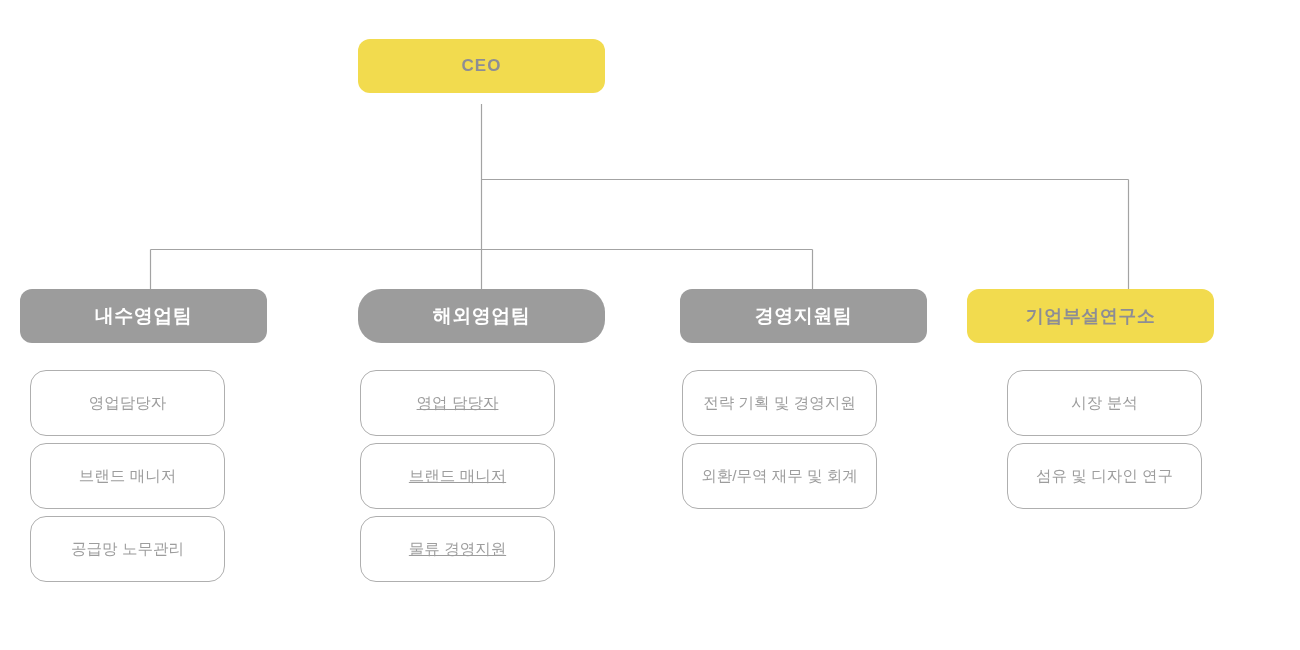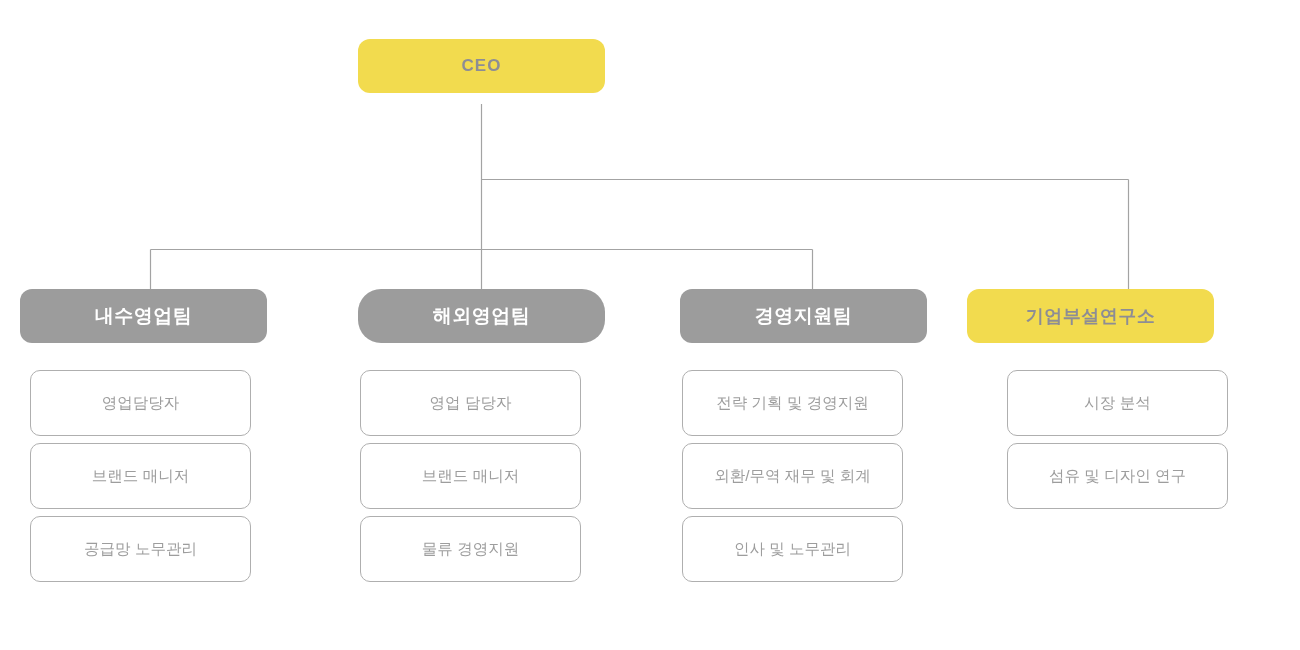--- a/index.html
+++ b/index.html
@@ -52,35 +52,35 @@
     font-size: 17px;
     letter-spacing: 1px;
   }
   .team { top: 289px; }
   .team-1 { left: 20px; align-items: center; }
   .team-2 { left: 358px; border-radius: 23px; }
   .team-3 { left: 680px; }
   .team-4 { left: 967px; }
   .member {
     position: absolute;
-    width: 221px;
+    width: 195px;
     height: 66px;
     border: 1.6px solid #AFAFAF;
-    border-radius: 10px;
+    border-radius: 16px;
     background: #ffffff;
     box-sizing: border-box;
     display: flex;
     align-items: center;
     justify-content: center;
     color: #9D9D9D;
     font-size: 15.5px;
     font-weight: normal;
   }
   .mcol-1 { left: 30px; }
-  .mcol-2 { left: 360px; }
+  .mcol-2 { left: 360px; text-decoration: underline; }
   .mcol-3 { left: 682px; }
   .mcol-4 { left: 1007px; }
   .mrow-1 { top: 370px; }
   .mrow-2 { top: 443px; }
   .mrow-3 { top: 516px; }
 </style>
 </head>
 <body>
 
 <div class="canvas">
@@ -132,23 +132,20 @@
   <div class="member mcol-2 mrow-3">
     <span>물류 경영지원</span>
   </div>
 
   <div class="member mcol-3 mrow-2">
     <span>외환/무역 재무 및 회계</span>
   </div>
   <div class="member mcol-3 mrow-1">
     <span>전략 기획 및 경영지원</span>
   </div>
-  <div class="member mcol-3 mrow-3">
-    <span>인사 및 노무관리</span>
-  </div>
 
   <div class="member mcol-4 mrow-1">
     <span>시장 분석</span>
   </div>
   <div class="member mcol-4 mrow-2">
     <span>섬유 및 디자인 연구</span>
   </div>
 
 </div>
 

